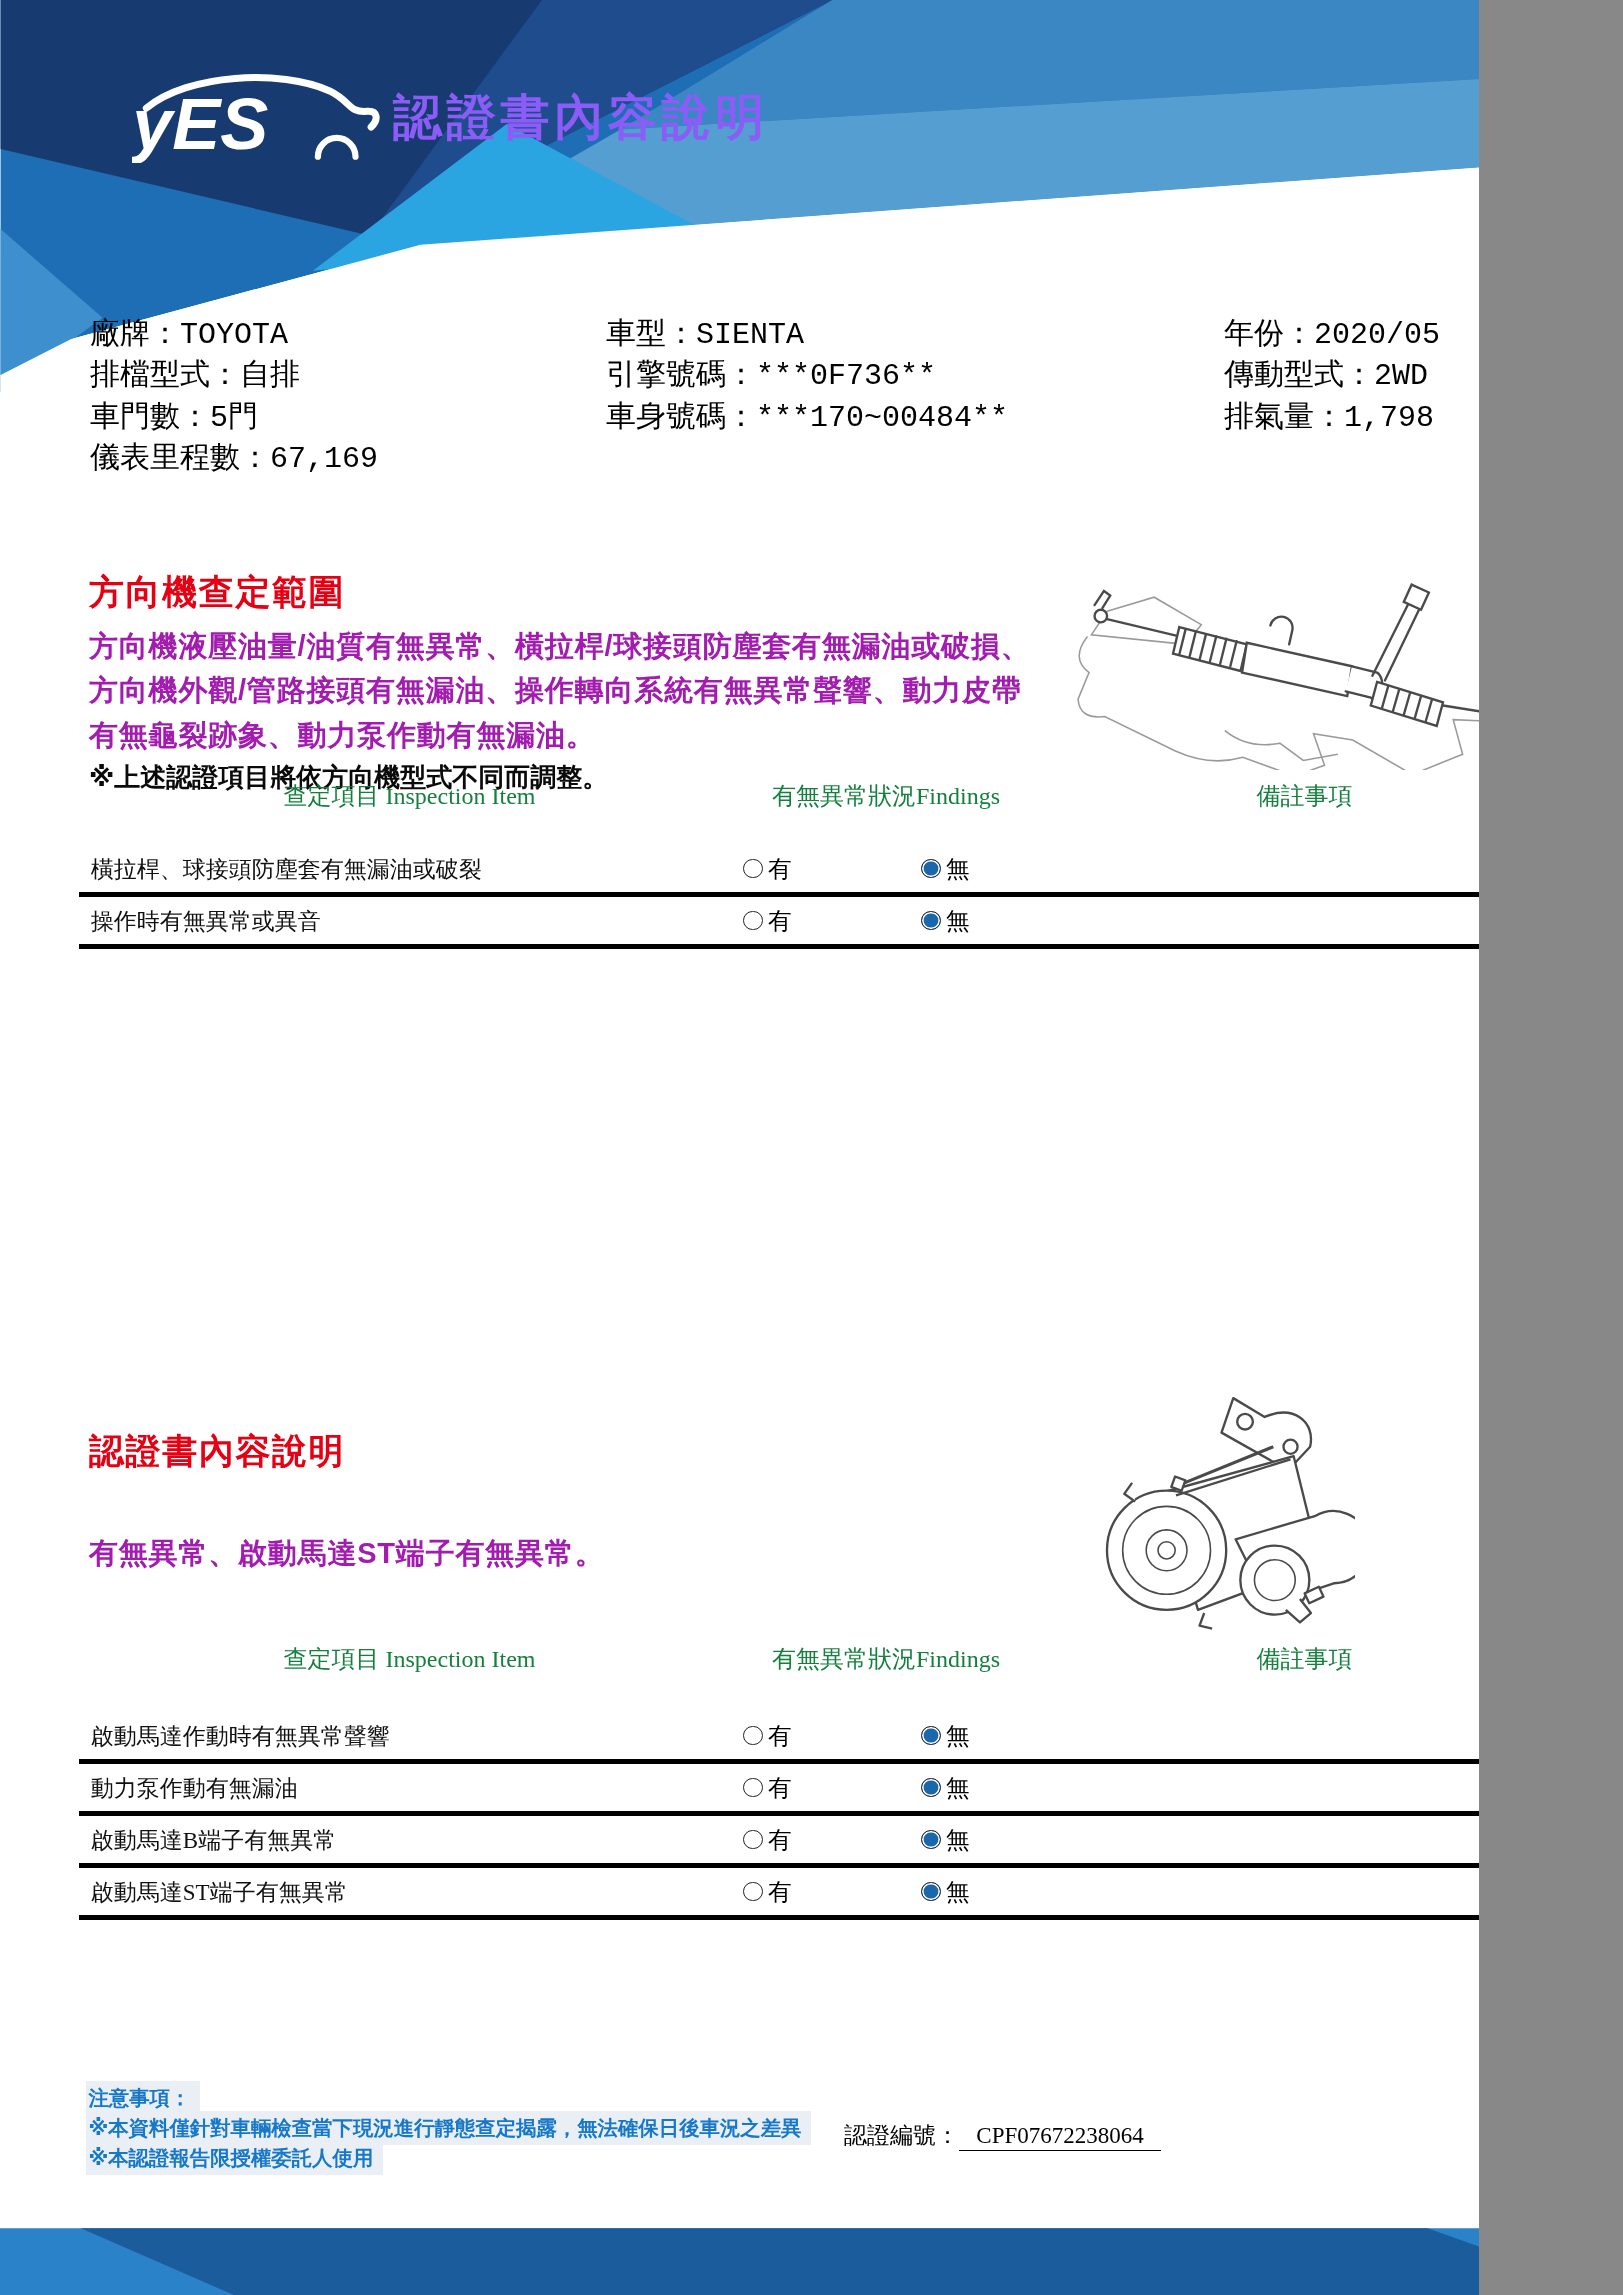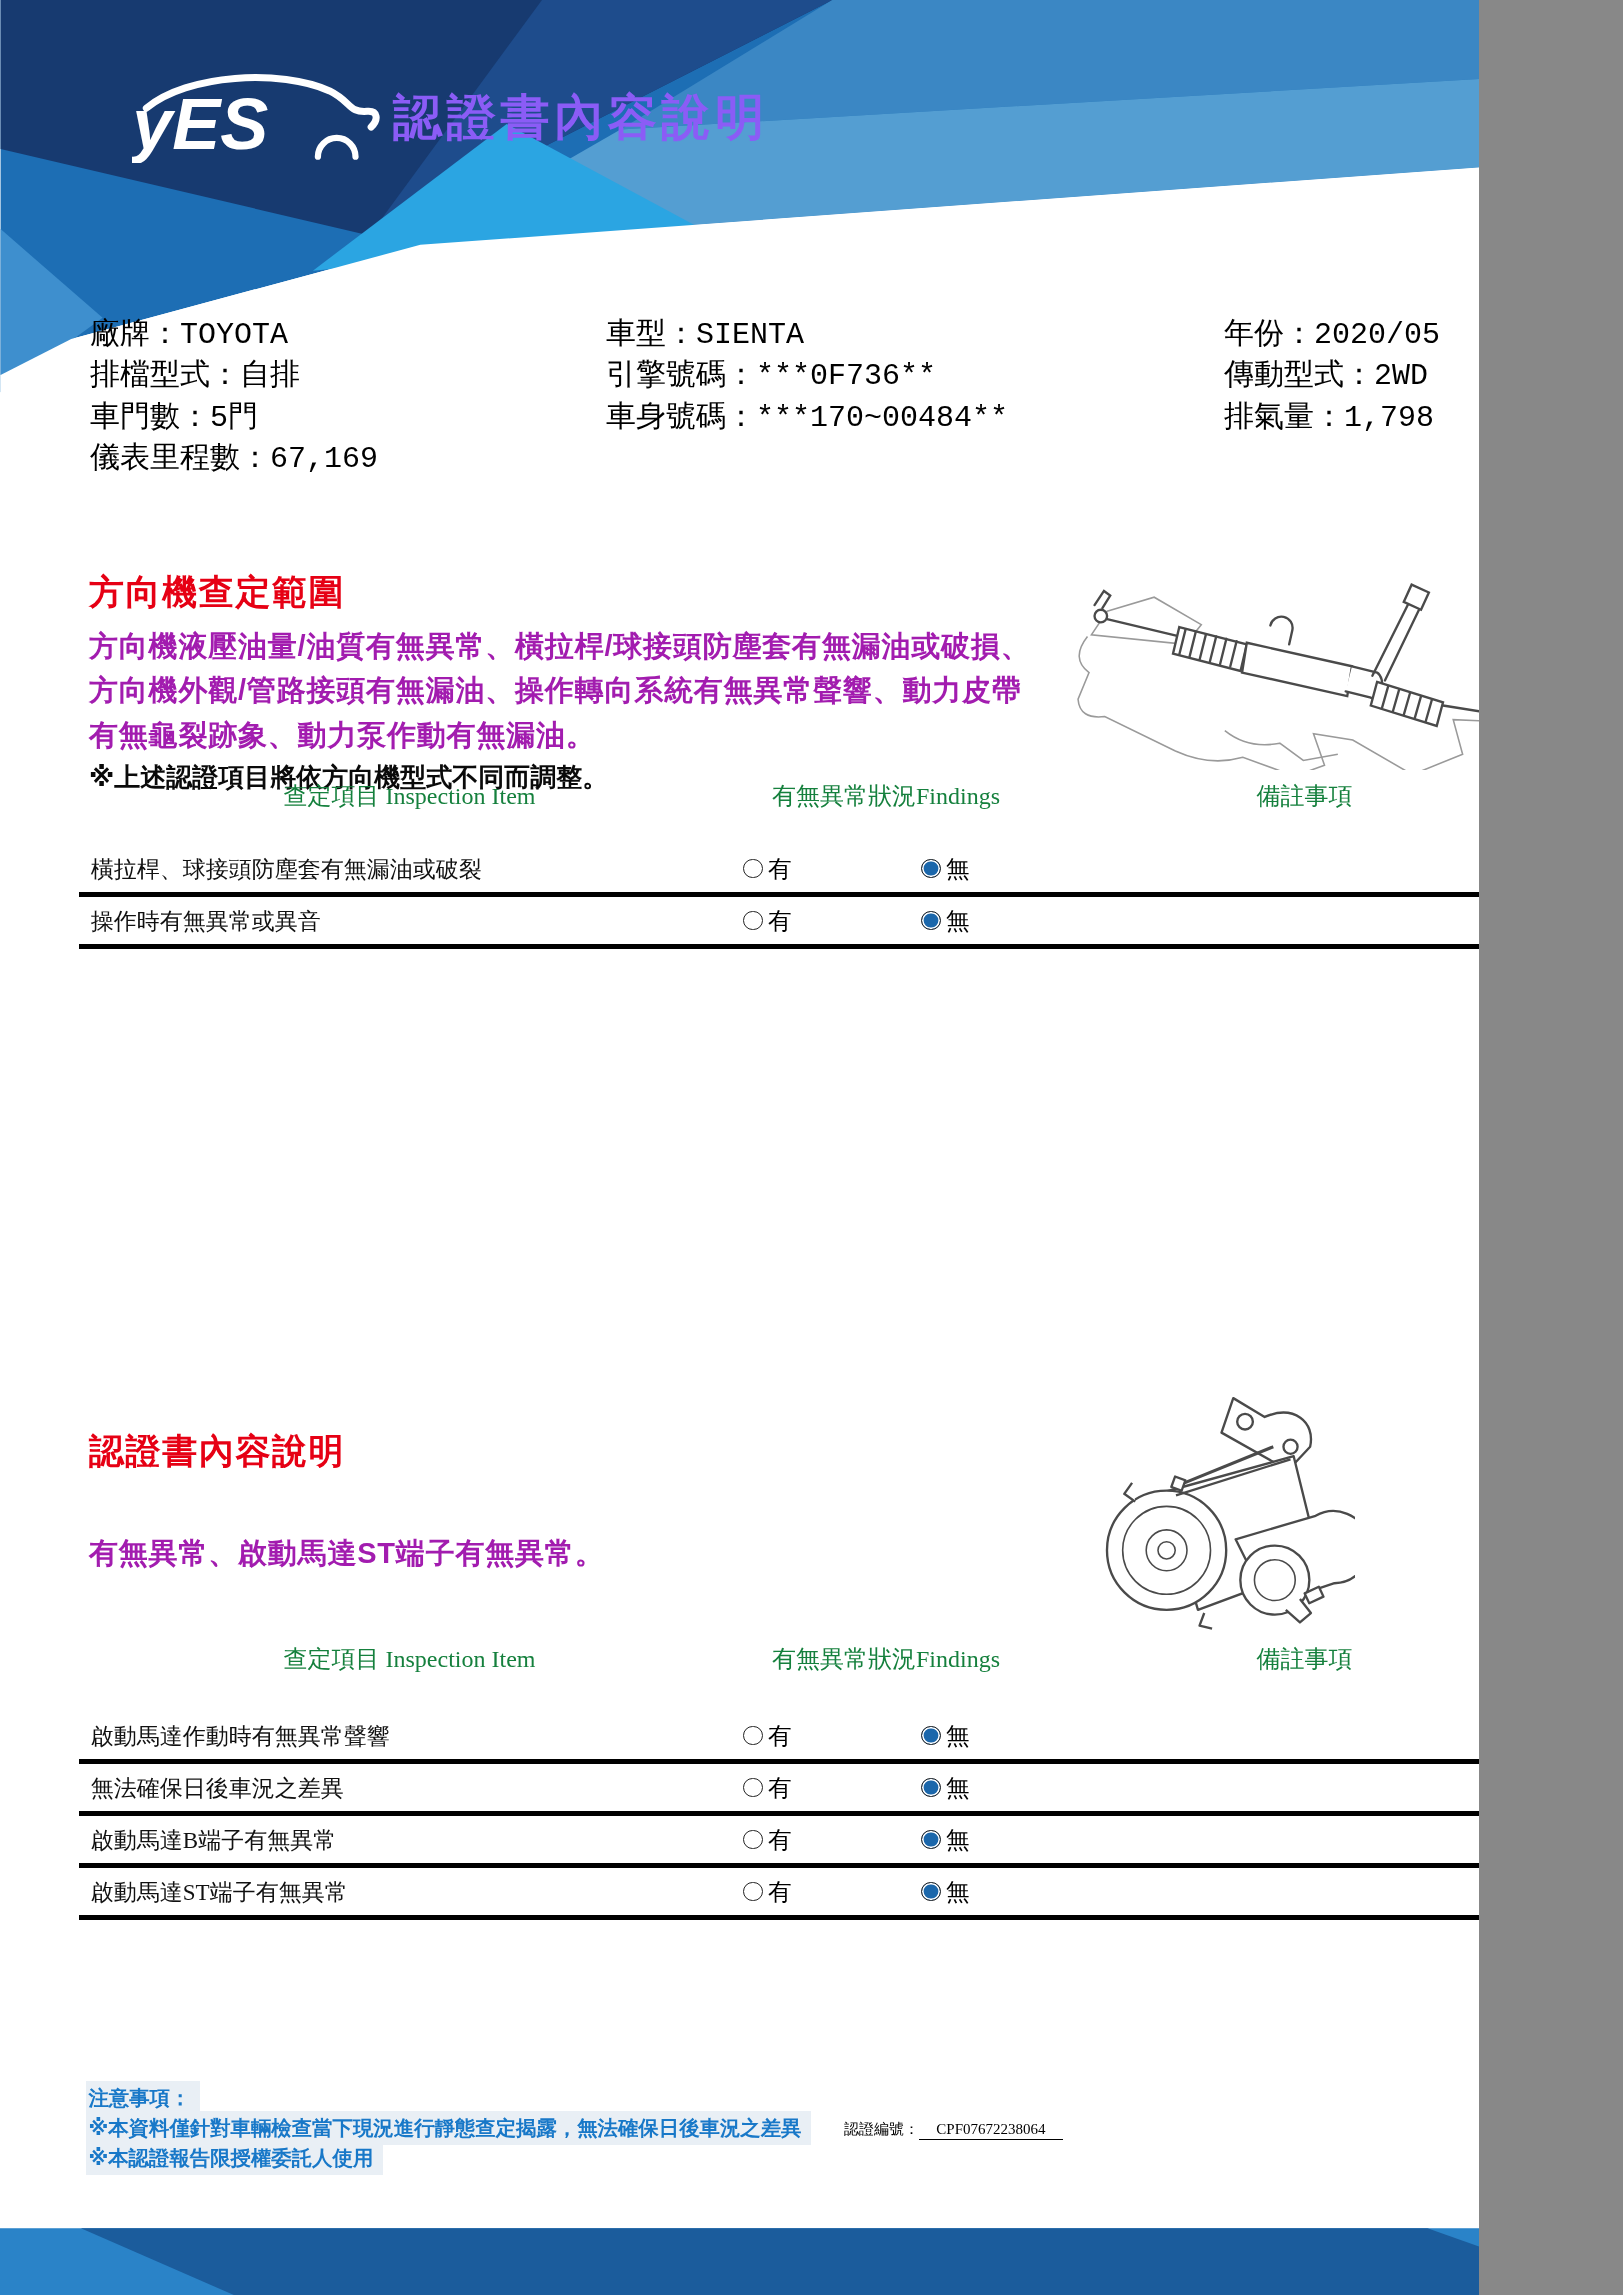--- a/index.html
+++ b/index.html
@@ -32,21 +32,21 @@
   .opt-none{left:842px;}
   .radio{width:19.6px;height:19.6px;border-radius:50%;border:1.6px solid #222;background:#fff;box-sizing:border-box;}
   .radio.selected{background:#1b67ab;box-shadow:inset 0 0 0 1.6px #fff;}
   .opt .olabel{font-family:"Liberation Serif","DejaVu Serif",serif;font-size:23.6px;color:#000;}
   .remark{position:absolute;left:1178px;top:50%;transform:translateY(-50%);
           font-family:"Liberation Serif","DejaVu Serif",serif;font-size:23px;}
   
   .fnote{position:absolute;font-size:20.4px;font-weight:bold;color:#1878c8;
          background:#e9eff5;padding:3.1px 9.4px 3.1px 2.4px;white-space:nowrap;}
   .cert{position:absolute;left:844px;top:2120px;font-family:"Liberation Serif","DejaVu Serif",serif;
-        font-size:15px;color:#000;white-space:nowrap;}
+        font-size:23px;color:#000;white-space:nowrap;}
   .cert .num{border-bottom:1.6px solid #000;padding:0 17.3px 2.4px 17.3px;}
   .pagenum{position:absolute;left:1520px;top:2153px;font-size:33px;color:#111;}
   .footer-svg{position:absolute;left:0;top:2228px;}
   .illus{position:absolute;}
 </style>
 </head>
 <body>
 
 <div class="page">
 
@@ -194,21 +194,21 @@
             <span class="radio"></span>
             <span class="olabel">有</span>
           </span>
         <span class="opt opt-none">
             <span class="radio selected"></span>
             <span class="olabel">無</span>
           </span>
         <span class="remark"></span>
       </div>
       <div class="row">
-        <span class="item">無法確保日後車況之差異</span>
+        <span class="item">動力泵作動有無漏油</span>
         <span class="opt opt-has">
             <span class="radio"></span>
             <span class="olabel">有</span>
           </span>
         <span class="opt opt-none">
             <span class="radio selected"></span>
             <span class="olabel">無</span>
           </span>
         <span class="remark"></span>
       </div>

